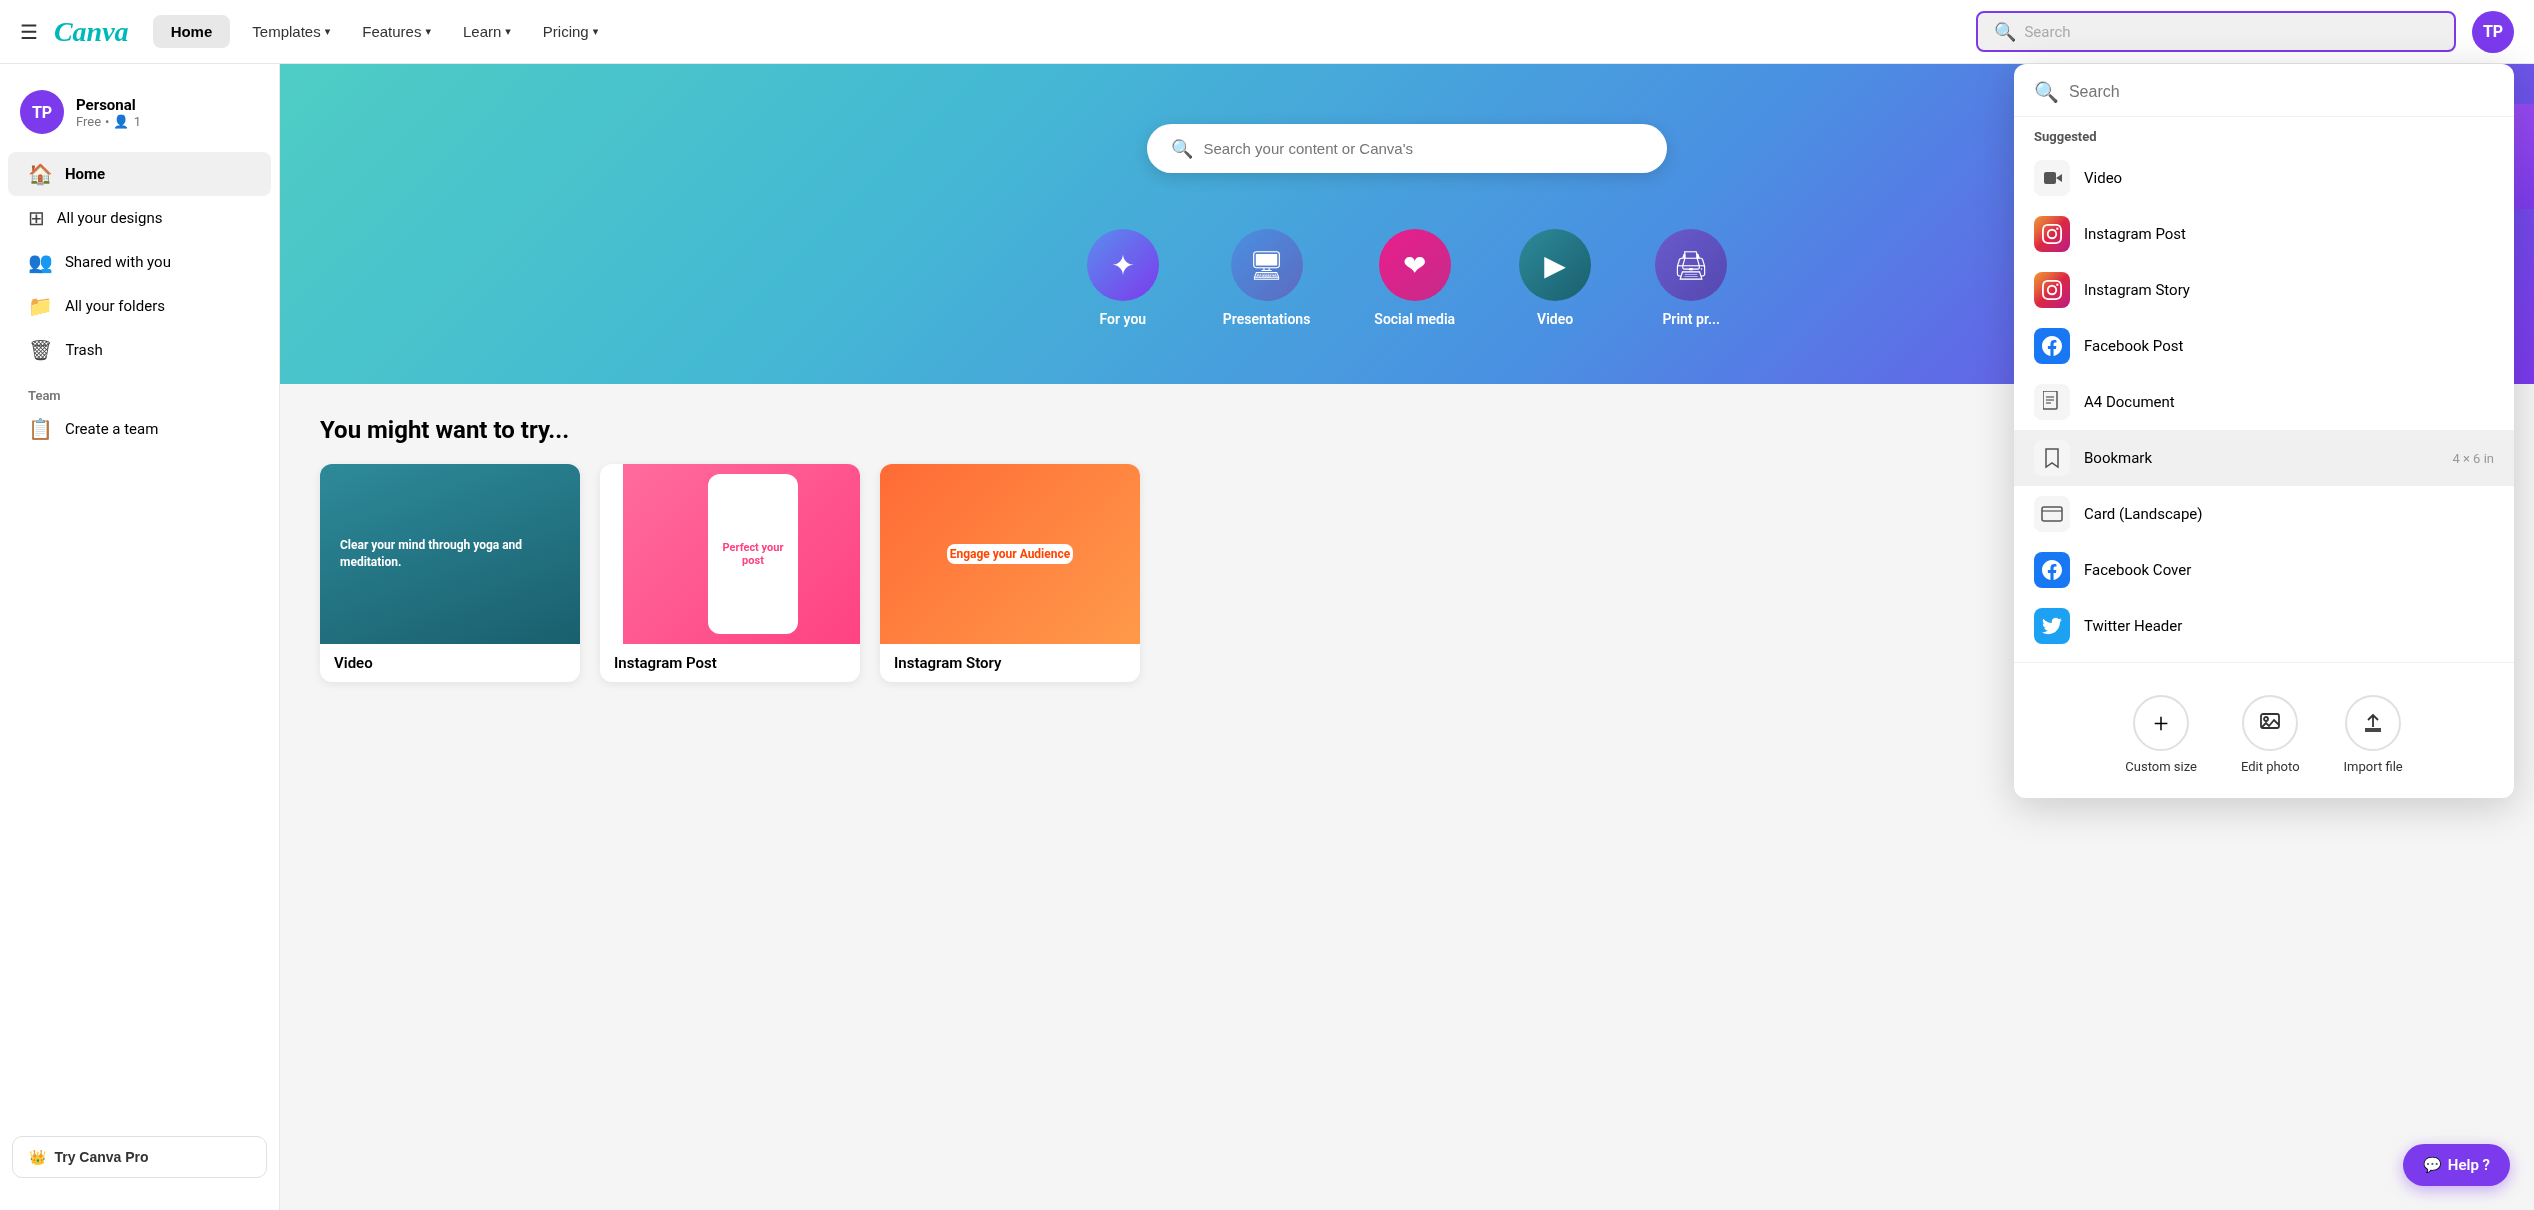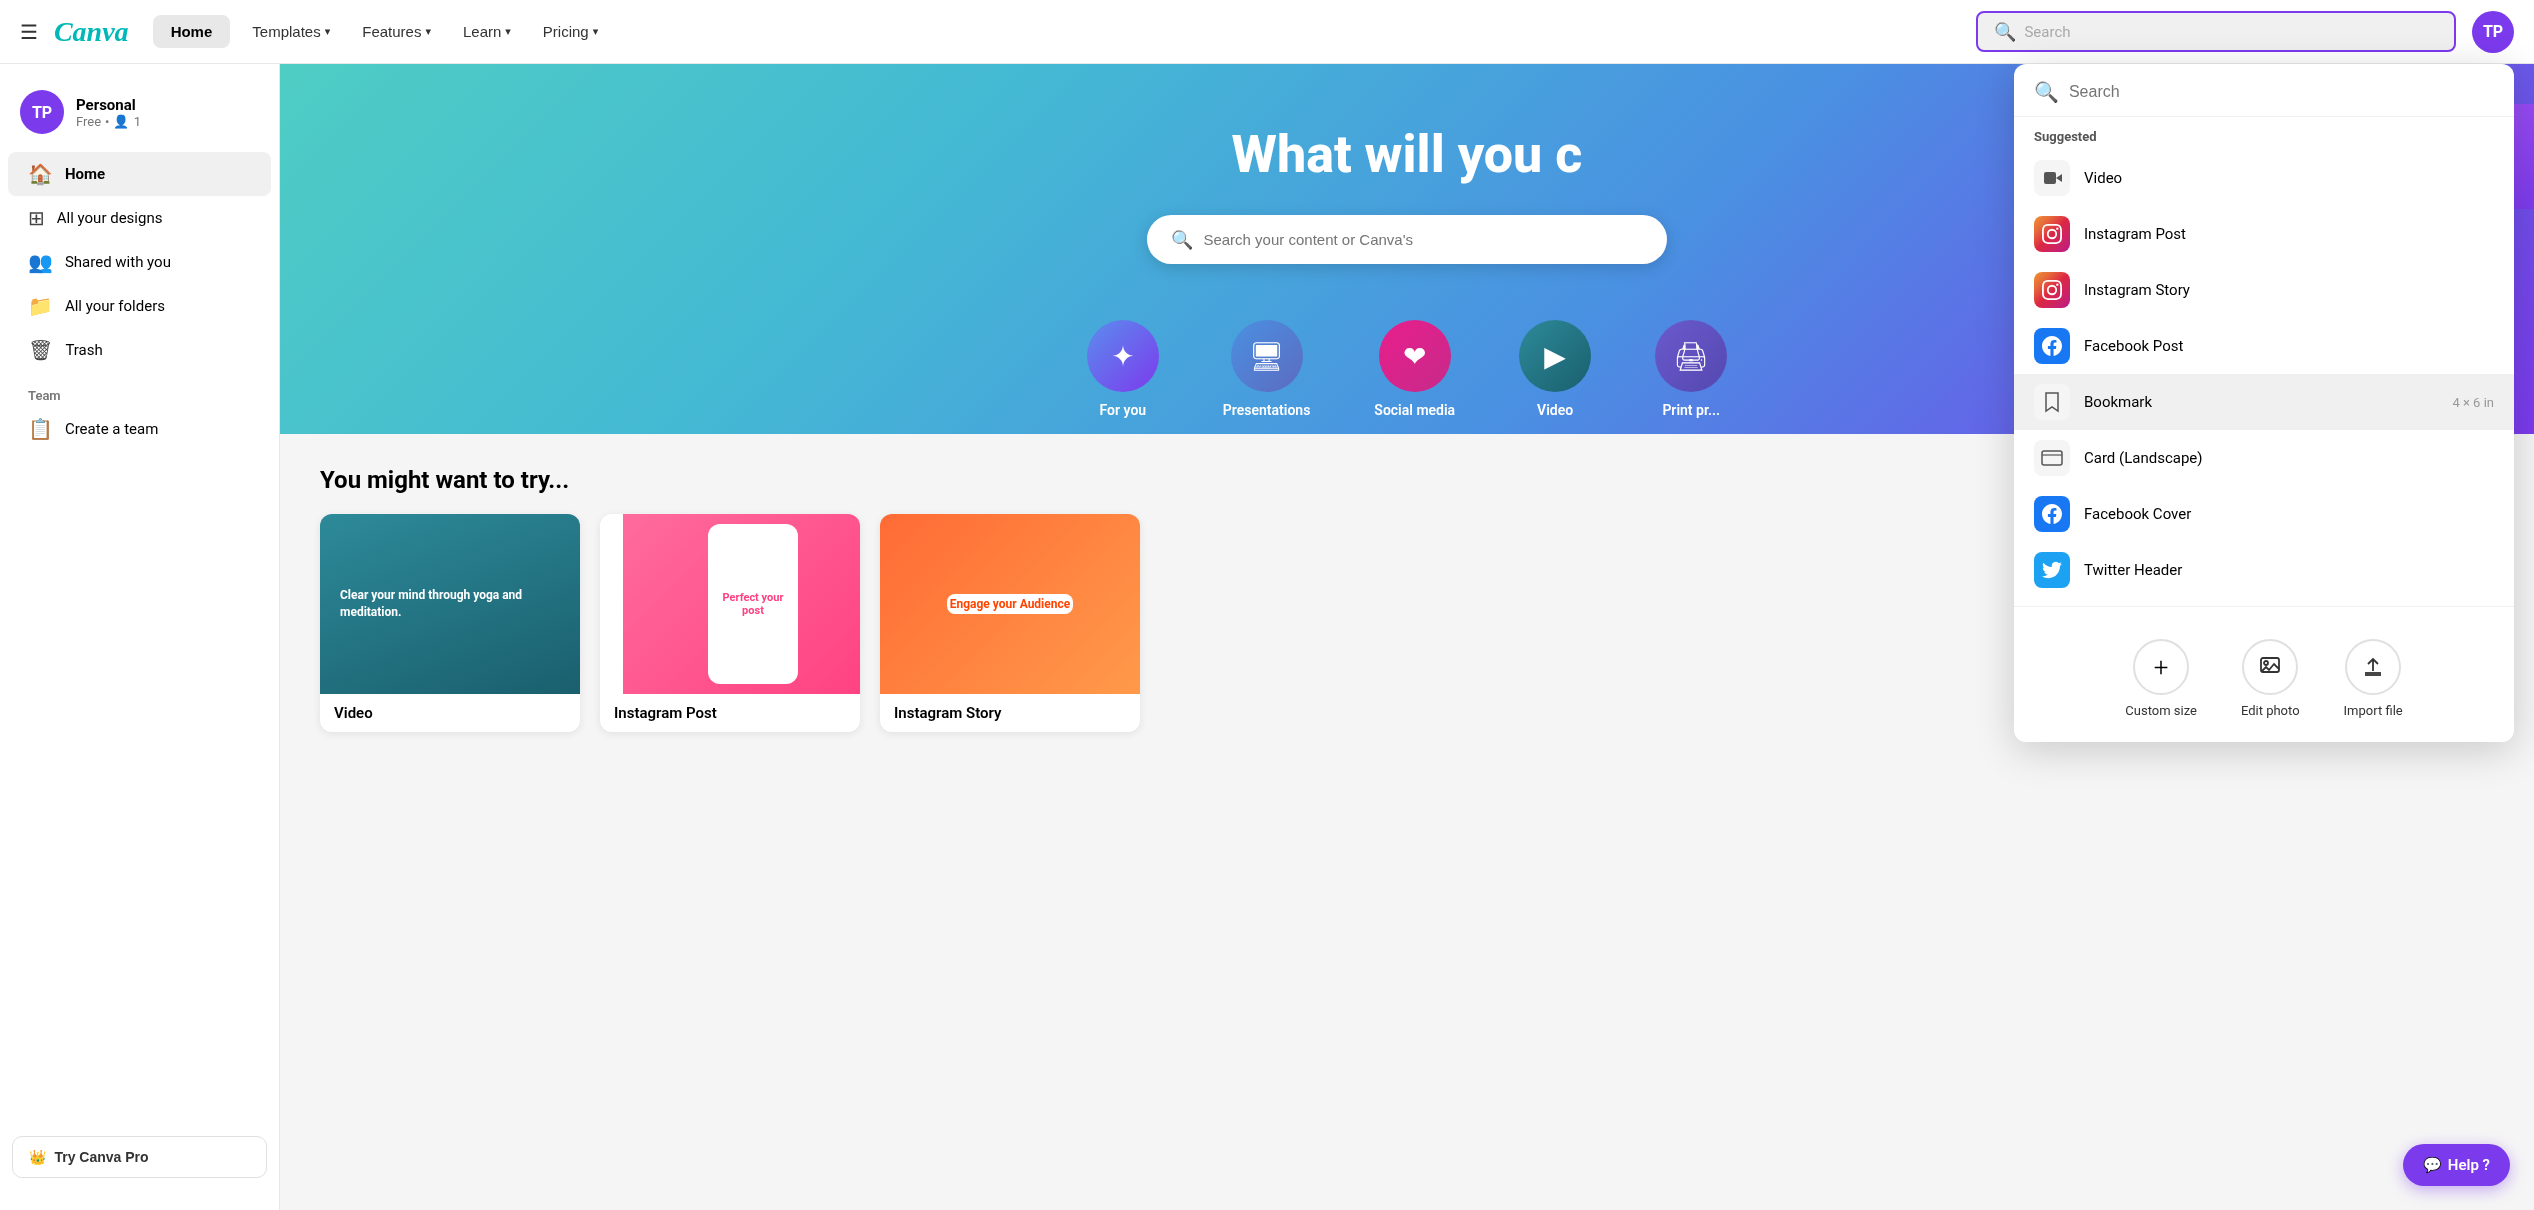--- a/index.html
+++ b/index.html
@@ -446,21 +446,20 @@
       <button class="try-pro-btn">
         <span>👑</span>
         <span>Try Canva Pro</span>
       </button>
     </div>
   </aside>
 
   <main class="main-content">
 
     <div class="hero-banner">
-      <h1 class="hero-text">What will you c</h1>
       <div class="hero-search">
         <span style="color:#999; font-size:18px;">🔍</span>
         <input type="text" style="border: none; outline: none; font-size: 15px; width: 100%; color: rgb(119, 119, 119);" placeholder="Search your content or Canva's">
       </div>
 
       <div class="category-row">
         <div class="category-item">
           <div class="category-circle" style="background: linear-gradient(135deg,#5b8dee,#7c3aed);">✦</div>
           <span class="category-label">For you</span>
         </div>
@@ -560,20 +559,31 @@
 
   <div class="dropdown-item">
     <div class="dropdown-icon fb-circle" style="display:flex;align-items:center;justify-content:center;">
       <svg width="20" height="20" viewBox="0 0 24 24" fill="white">
           <path d="M24 12.073c0-6.627-5.373-12-12-12s-12 5.373-12 12c0 5.99 4.388 10.954 10.125 11.854v-8.385H7.078v-3.47h3.047V9.43c0-3.007 1.792-4.669 4.533-4.669 1.312 0 2.686.235 2.686.235v2.953H15.83c-1.491 0-1.956.925-1.956 1.874v2.25h3.328l-.532 3.47h-2.796v8.385C19.612 23.027 24 18.062 24 12.073z"></path>
         </svg>
     </div>
     <span class="dropdown-item-label">Facebook Post</span>
   </div>
 
+  <div class="dropdown-item">
+    <div class="dropdown-icon grey-circle" style="display:flex;align-items:center;justify-content:center;">
+      <svg width="18" height="22" viewBox="0 0 18 22">
+          <rect x="0" y="0" width="14" height="18" rx="1" fill="none" stroke="#555" stroke-width="1.5"></rect>
+          <line x1="3" y1="6" x2="11" y2="6" stroke="#555" stroke-width="1.2"></line>
+          <line x1="3" y1="9" x2="11" y2="9" stroke="#555" stroke-width="1.2"></line>
+          <line x1="3" y1="12" x2="8" y2="12" stroke="#555" stroke-width="1.2"></line>
+        </svg>
+    </div>
+    <span class="dropdown-item-label">A4 Document</span>
+  </div>
 
   <div class="dropdown-item highlighted">
     <div class="dropdown-icon grey-circle" style="display:flex;align-items:center;justify-content:center;">
       <svg width="16" height="22" viewBox="0 0 16 22">
           <path d="M2 2h12v18l-6-4-6 4V2z" fill="none" stroke="#555" stroke-width="1.5"></path>
         </svg>
     </div>
     <span class="dropdown-item-label">Bookmark</span>
     <span class="dropdown-item-meta">4 × 6 in</span>
   </div>

